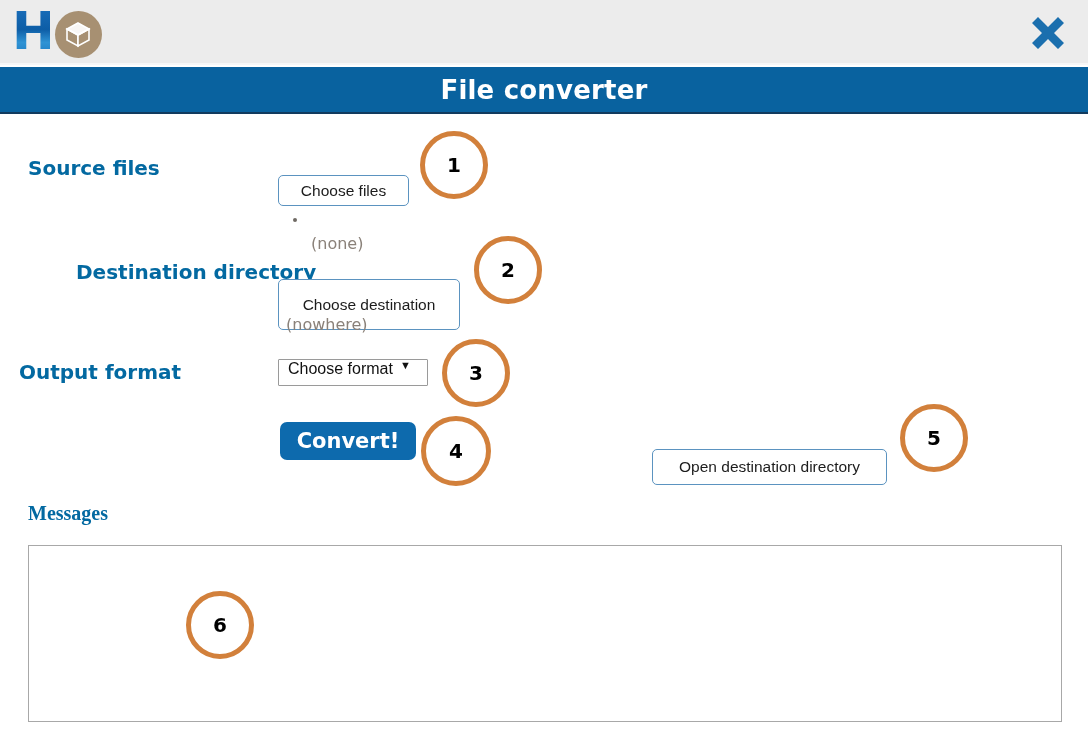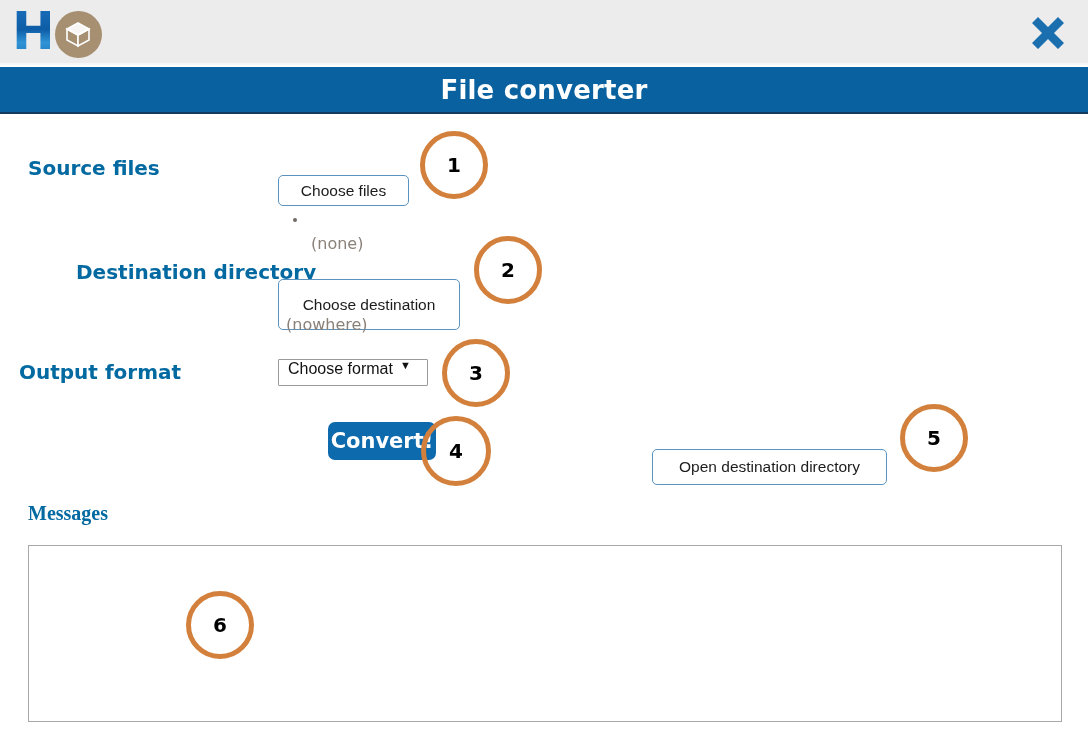--- a/index.html
+++ b/index.html
@@ -229,21 +229,21 @@
 
 <div class="value-text" style="left:286px; top:315px;">(nowhere)</div>
 
 <div class="form-label" style="left:19px; top:360px;">Output format</div>
 
 <div class="select-box" style="left:278px; top:359px; width:150px; height:27px;">
   <span>Choose format</span>
   <span class="caret">▼</span>
 </div>
 
-<div id="convert-button" style="left:280px; top:422px; width:108px; height:38px;margin-left:48px;">Convert!</div>
+<div id="convert-button" style="left:280px; top:422px; width:136px; height:38px;">Convert!</div>
 
 <div class="btn-outline" style="left:652px; top:425px; width:235px; height:36px;">Open destination directory</div>
 
 <div class="form-label" style="left:28px; top:502px;font-family:Liberation Serif, serif;">Messages</div>
 
 <div id="messages-box"></div>
 
 <div class="callout" style="left:420px; top:131px; width:68px; height:68px;">1</div>
 
 <div class="callout" style="left:474px; top:236px; width:68px; height:68px;">2</div>

